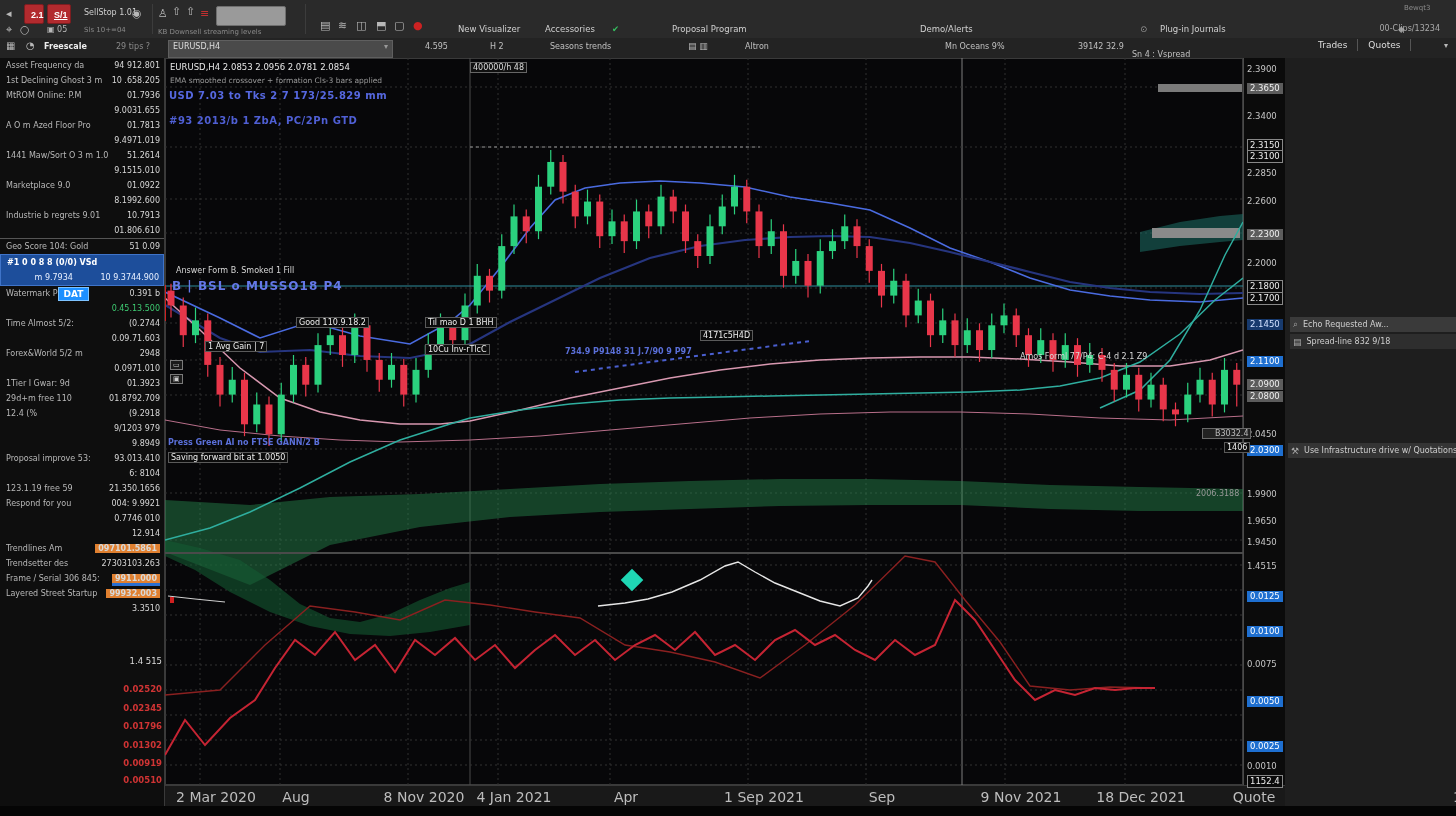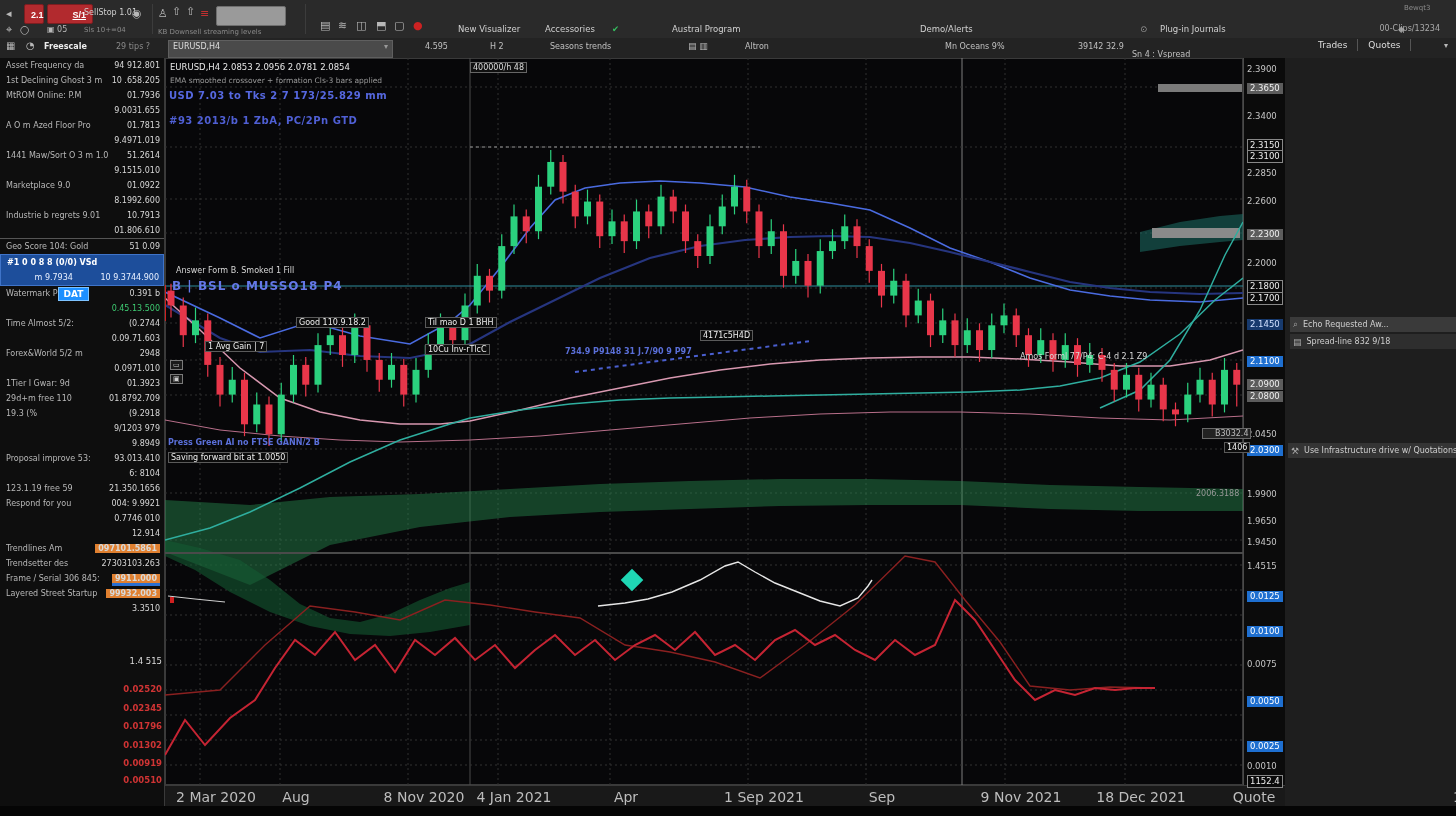--- a/index.html
+++ b/index.html
@@ -7,21 +7,21 @@
        font-family:"DejaVu Sans",sans-serif;background:#161616;color:#ccc;
        -webkit-font-smoothing:antialiased;}
   .abs{position:absolute;}
   
   .titlebar{left:0;top:0;width:1456px;height:38px;background:#2a2a2a;border-bottom:1px solid #171717;}
   .toolbar2{left:0;top:38px;width:1456px;height:20px;background:#232323;border-bottom:1px solid #0c0c0c;}
   .tb-ic{position:absolute;font-size:11px;color:#b8b8b8;line-height:1;}
   .tb-txt{position:absolute;font-size:8px;color:#cfcfcf;white-space:nowrap;}
   .tb-sub{position:absolute;font-size:7px;color:#8a8a8a;white-space:nowrap;}
   .btn-red{position:absolute;background:#b22a2e;border:1px solid #7c1d20;color:#fff;
-           font-size:9px;font-weight:bold;text-align:right;line-height:18px;border-radius:2px;}
+           font-size:9px;font-weight:bold;text-align:center;line-height:18px;border-radius:2px;}
   .tb-input{position:absolute;background:#9a9a9a;border:1px solid #6f6f6f;border-radius:2px;}
   .tb-sep{position:absolute;top:4px;width:1px;height:30px;background:#3c3c3c;}
   .menu-item{position:absolute;top:24px;font-size:8.5px;color:#d0d0d0;white-space:nowrap;cursor:default;}
   .t2-item{position:absolute;top:4px;font-size:8px;color:#c0c0c0;white-space:nowrap;}
   .t2-drop{position:absolute;left:168px;top:2px;width:215px;height:14px;background:#4a4a4a;
            border:1px solid #5f5f5f;font-size:8px;color:#ddd;padding:1px 4px;}
   .t2-drop .caret{float:right;color:#999;}
   .tabs{position:absolute;left:1308px;top:2px;font-size:9px;color:#ddd;}
   .tabs span{padding:1px 10px;border-right:1px solid #555;cursor:default;}
   
@@ -79,21 +79,21 @@
 </head>
 <body>
 
 <div class="app">
 
   <div class="abs titlebar">
     <span class="tb-ic" style="left:6px;top:8px;">◂</span>
     <span class="tb-ic" style="left:6px;top:24px;">⌖</span>
     <span class="tb-ic" style="left:20px;top:24px;">○</span>
     <button class="btn-red" style="left:24px;top:4px;width:20px;height:20px;">2.1</button>
-    <button class="btn-red" style="left:47px;top:4px;width:46px;height:20px;text-decoration:underline;">S/1</button>
+    <button class="btn-red" style="left:47px;top:4px;width:24px;height:20px;text-decoration:underline;">S/1</button>
     <span class="tb-ic" style="left:47px;top:26px;font-size:8px;">▣ 05</span>
     <span class="tb-txt" style="left:84px;top:8px;">SellStop 1.01</span>
     <span class="tb-sub" style="left:84px;top:26px;">Sls 10+=04</span>
     <span class="tb-ic" style="left:132px;top:8px;">◉</span>
     <div class="tb-sep" style="left:152px;"></div>
     <span class="tb-ic" style="left:158px;top:8px;">♙</span>
     <span class="tb-ic" style="left:172px;top:6px;">⇧</span>
     <span class="tb-ic" style="left:186px;top:6px;">⇧</span>
     <span class="tb-ic" style="left:200px;top:8px;color:#c03030;">≡</span>
     <input class="tb-input" style="left: 216px; top: 6px; width: 64px; height: 16px;" value="">
@@ -101,21 +101,21 @@
     <div class="tb-sep" style="left:305px;"></div>
     <span class="tb-ic" style="left:320px;top:20px;">▤</span>
     <span class="tb-ic" style="left:338px;top:20px;">≋</span>
     <span class="tb-ic" style="left:356px;top:20px;">◫</span>
     <span class="tb-ic" style="left:376px;top:20px;">⬒</span>
     <span class="tb-ic" style="left:394px;top:20px;">▢</span>
     <span class="tb-ic" style="left:413px;top:20px;color:#c22;">●</span>
     <span class="menu-item" style="left:458px;">New Visualizer</span>
     <span class="menu-item" style="left:545px;">Accessories</span>
     <span class="menu-item" style="left:612px;color:#35c060;">✔</span>
-    <span class="menu-item" style="left:672px;">Austral Program</span>
+    <span class="menu-item" style="left:672px;">Proposal Program</span>
     <span class="menu-item" style="left:920px;">Demo/Alerts</span>
     <span class="menu-item" style="left:1140px;color:#999;">⊙</span>
     <span class="menu-item" style="left:1160px;">Plug-in Journals</span>
     <span class="menu-item" style="left:1398px;color:#999;">◆</span>
     <span class="tb-sub" style="left:1404px;top:4px;">Bewqt3</span>
     <span class="tb-sub" style="left:1300px;top:24px;width:140px;text-align:right;font-size:8px;color:#aaa;">00-Clips/13234</span>
   </div>
 
   <div class="abs toolbar2">
     <span class="tb-ic" style="left:6px;top:3px;font-size:10px;">▦</span>
@@ -223,21 +223,21 @@
         </div>
         <div class="sb-row ">
           <span class="lab">1Tier I Gwar: 9d</span>
           <span class="val">01.3923</span>
         </div>
         <div class="sb-row ">
           <span class="lab">29d+m free 110</span>
           <span class="val">01.8792.709</span>
         </div>
         <div class="sb-row ">
-          <span class="lab">19.3 (%</span>
+          <span class="lab">12.4 (%</span>
           <span class="val">(9.2918</span>
         </div>
         <div class="sb-row ">
           <span class="lab"></span>
           <span class="val">9/1203 979</span>
         </div>
         <div class="sb-row ">
           <span class="lab"></span>
           <span class="val">9.8949</span>
         </div>

